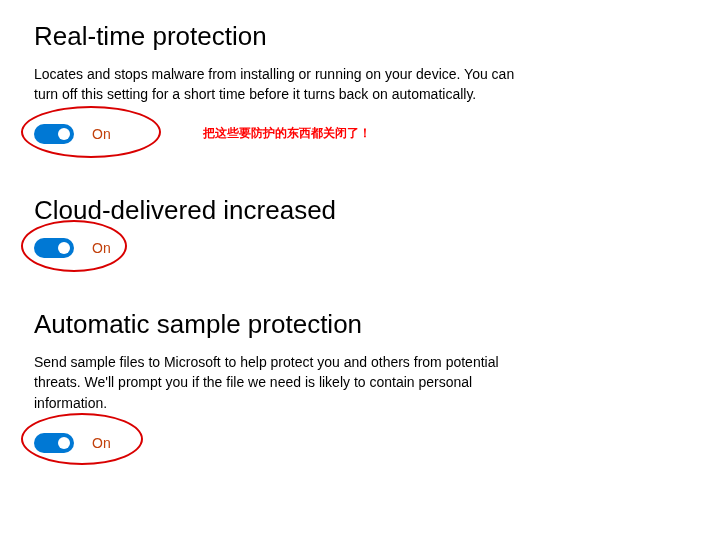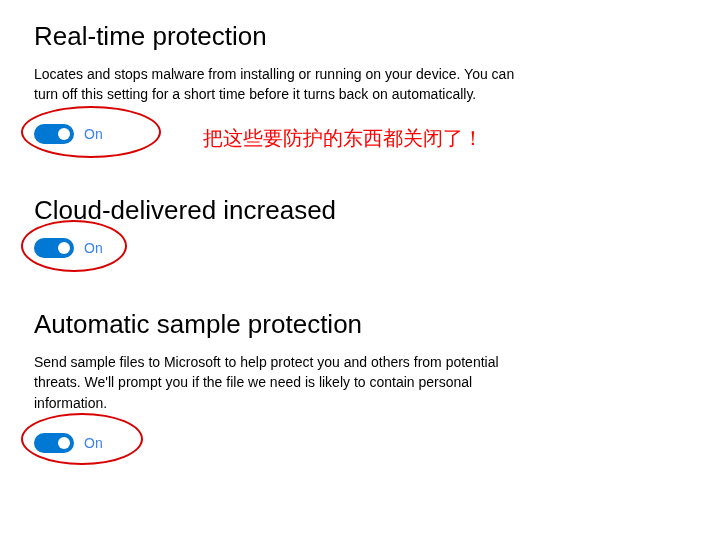--- a/index.html
+++ b/index.html
@@ -52,33 +52,35 @@
       width: 12px;
       height: 12px;
       background: #ffffff;
       border-radius: 50%;
       position: absolute;
       top: 4px;
       right: 4px;
     }
     .toggle-label {
       font-size: 14px;
-      color: #3b82f6;
+      color: #c2410c;
+      margin-left: 8px;
     }
     .annotation-circle {
       position: absolute;
       border: 2px solid #d90000;
       border-radius: 50%;
       pointer-events: none;
     }
     .annotation-text {
       position: absolute;
       color: #ff0000;
-      font-size: 20px;
+      font-size: 12px;
       font-family: "Microsoft YaHei", "SimSun", sans-serif;
+      font-weight: bold;
     }
     .circle-1 {
       left: -13px;
       top: -18px;
       width: 140px;
       height: 52px;
     }
     .circle-2 {
       left: -13px;
       top: -18px;

